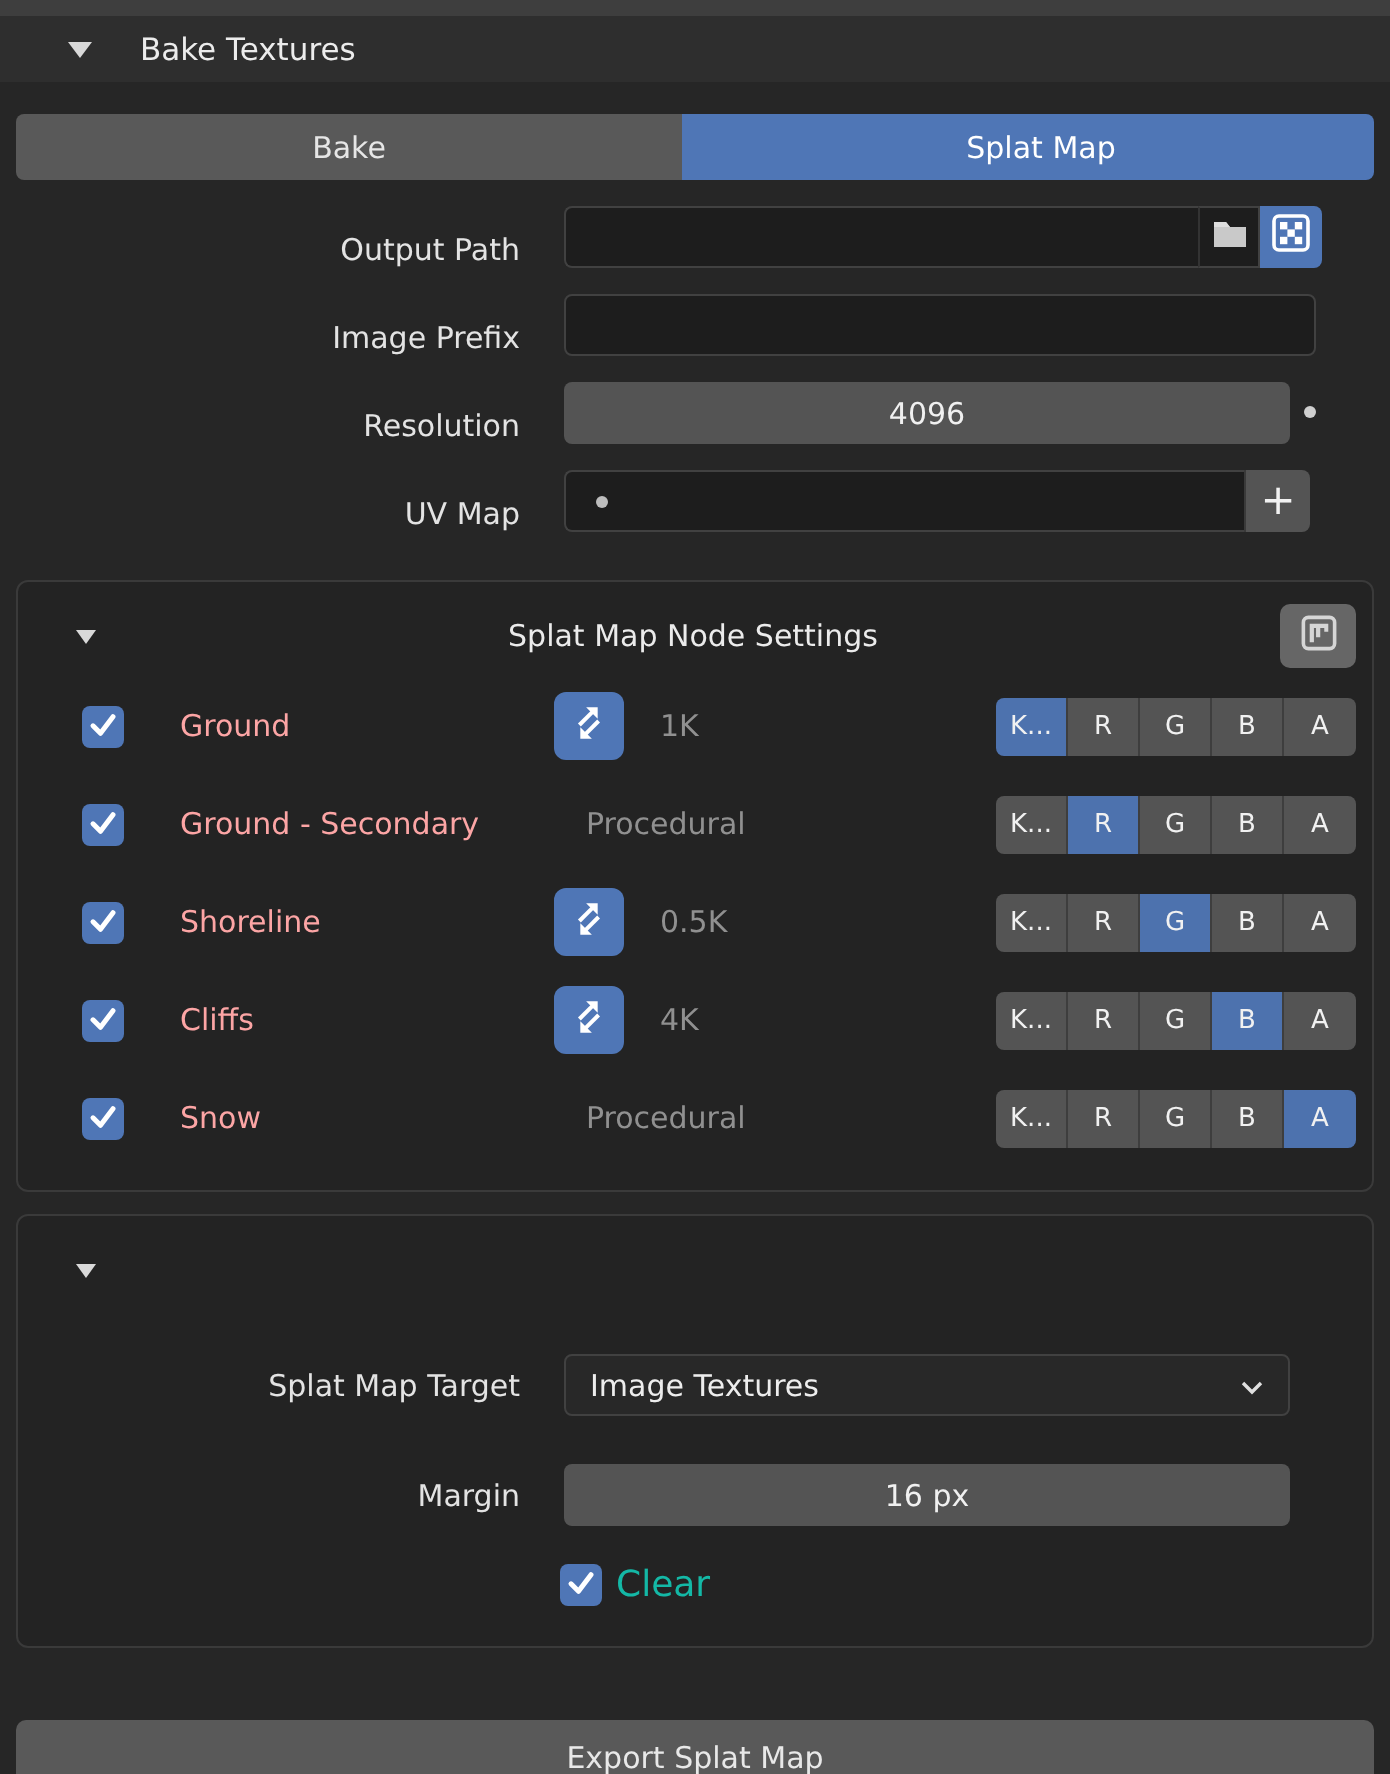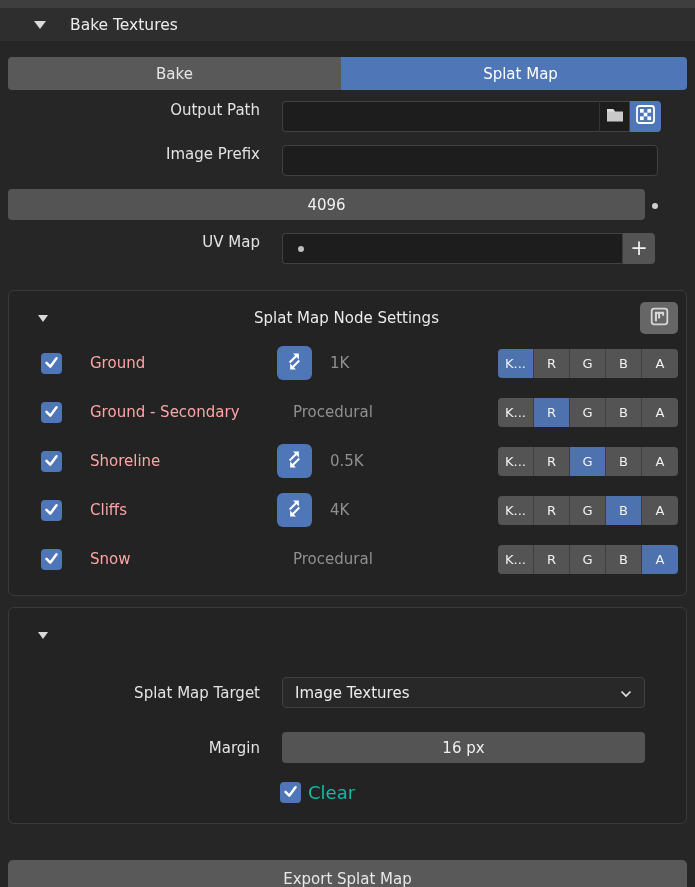--- a/index.html
+++ b/index.html
@@ -45,21 +45,21 @@
   .tab{
     flex:1;display:flex;align-items:center;justify-content:center;
     font-size:15px;color:#e6e6e6;background:var(--bg-button);
   }
   .tab.first{border-radius:4px 0 0 4px;}
   .tab.last{border-radius:0 4px 4px 0;}
   .tab.active{background:var(--accent);color:#fff;padding-left:13px;}
 
   
   .props{margin-top:11px;}
-  .prop-row{display:flex;align-items:flex-start;height:33px;margin-bottom:11px;position:relative;}
+  .prop-row{display:flex;align-items:flex-end;height:33px;margin-bottom:11px;position:relative;}
   .prop-label{
     width:274px;padding-right:22px;text-align:right;
     font-size:15px;color:#e3e3e3;flex:none;
   }
   .text-field{
     height:31px;background:var(--bg-field);
     border:1px solid var(--border-field);border-radius:4px;
     color:#dddddd;padding:0 10px;font-size:15px;
     font-family:"DejaVu Sans","Liberation Sans",sans-serif;
     outline:none;width:100%;
@@ -196,20 +196,21 @@
         </div>
       </div>
     </div>
 
     <div class="prop-row" style="margin-right:29px;">
       <div class="prop-label">Image Prefix</div>
       <input class="text-field" style="flex: 1 1 0%; width: auto;" value="">
     </div>
 
     <div class="prop-row" style="margin-right:12px;">
+      <div class="prop-label">Resolution</div>
       <div class="slider-widget" style="margin-right:30px;">4096</div>
       <div class="anim-dot"></div>
     </div>
 
     <div class="prop-row" style="margin-right:32px;margin-bottom:0;">
       <div class="prop-label">UV Map</div>
       <div class="composite">
         <div class="text-field"><span class="uv-dot"></span></div>
         <div class="mini-btn plus-btn" style="width:33px;">
           <span>+</span>

